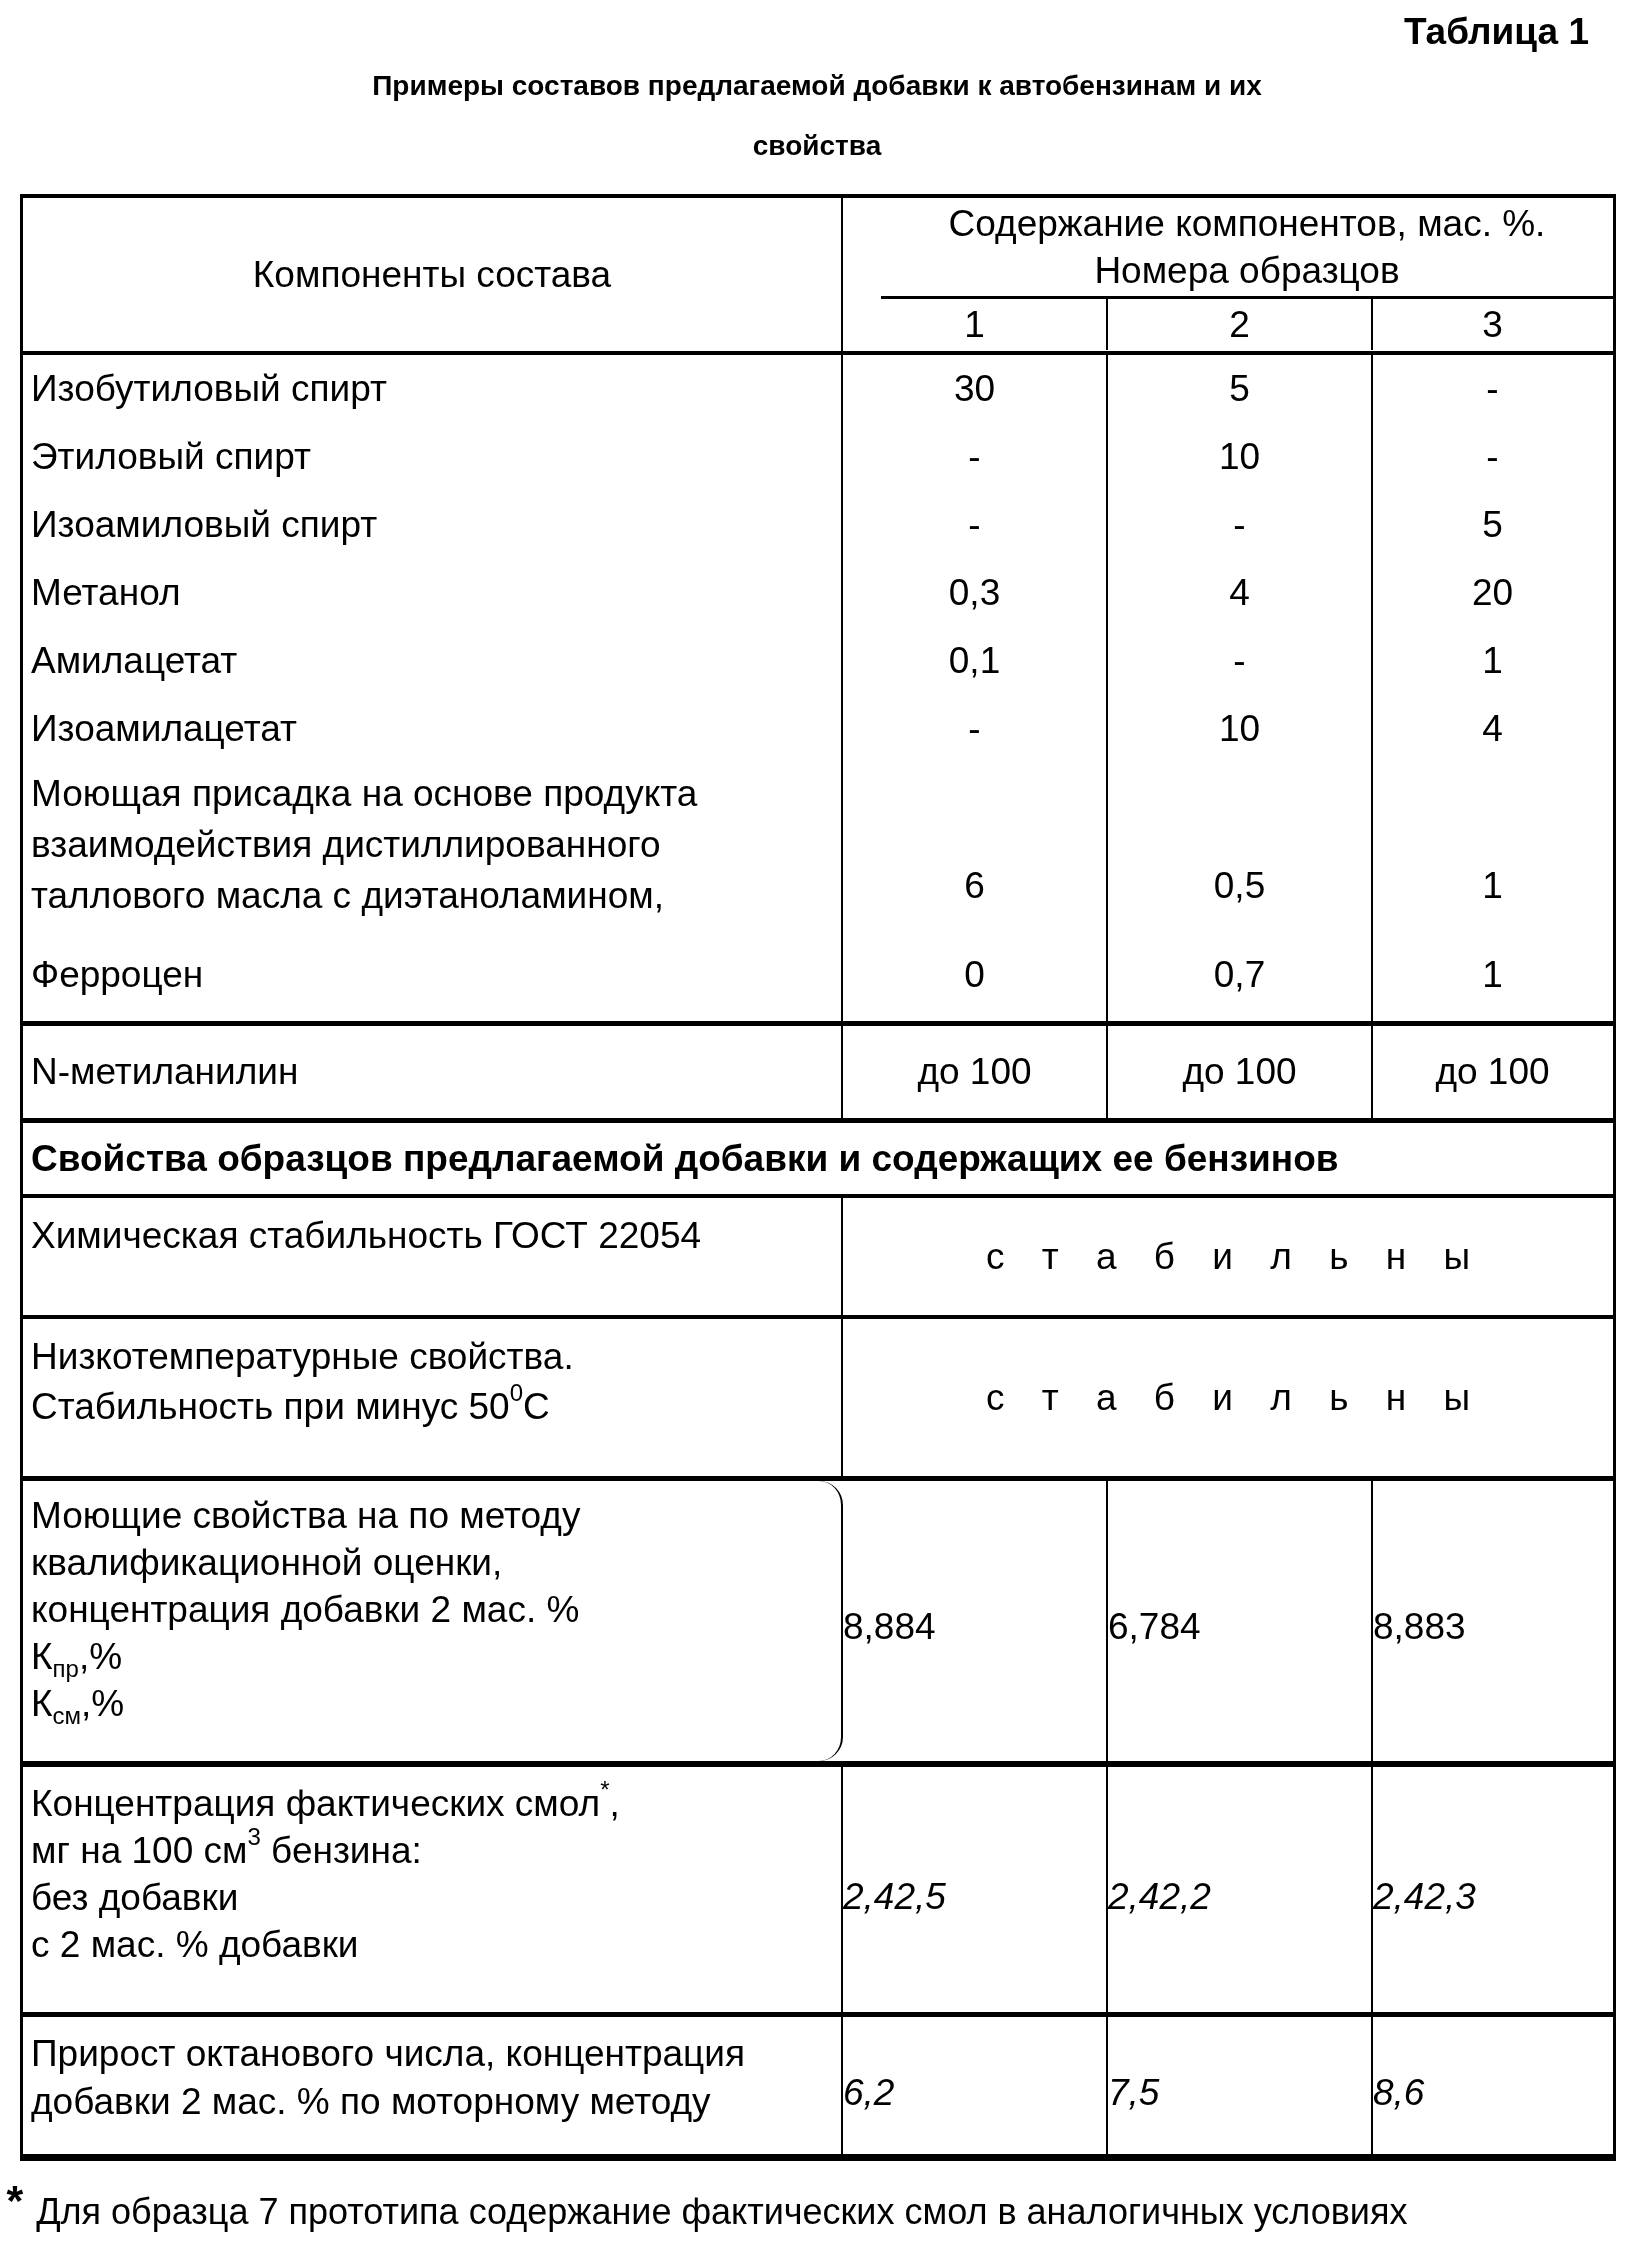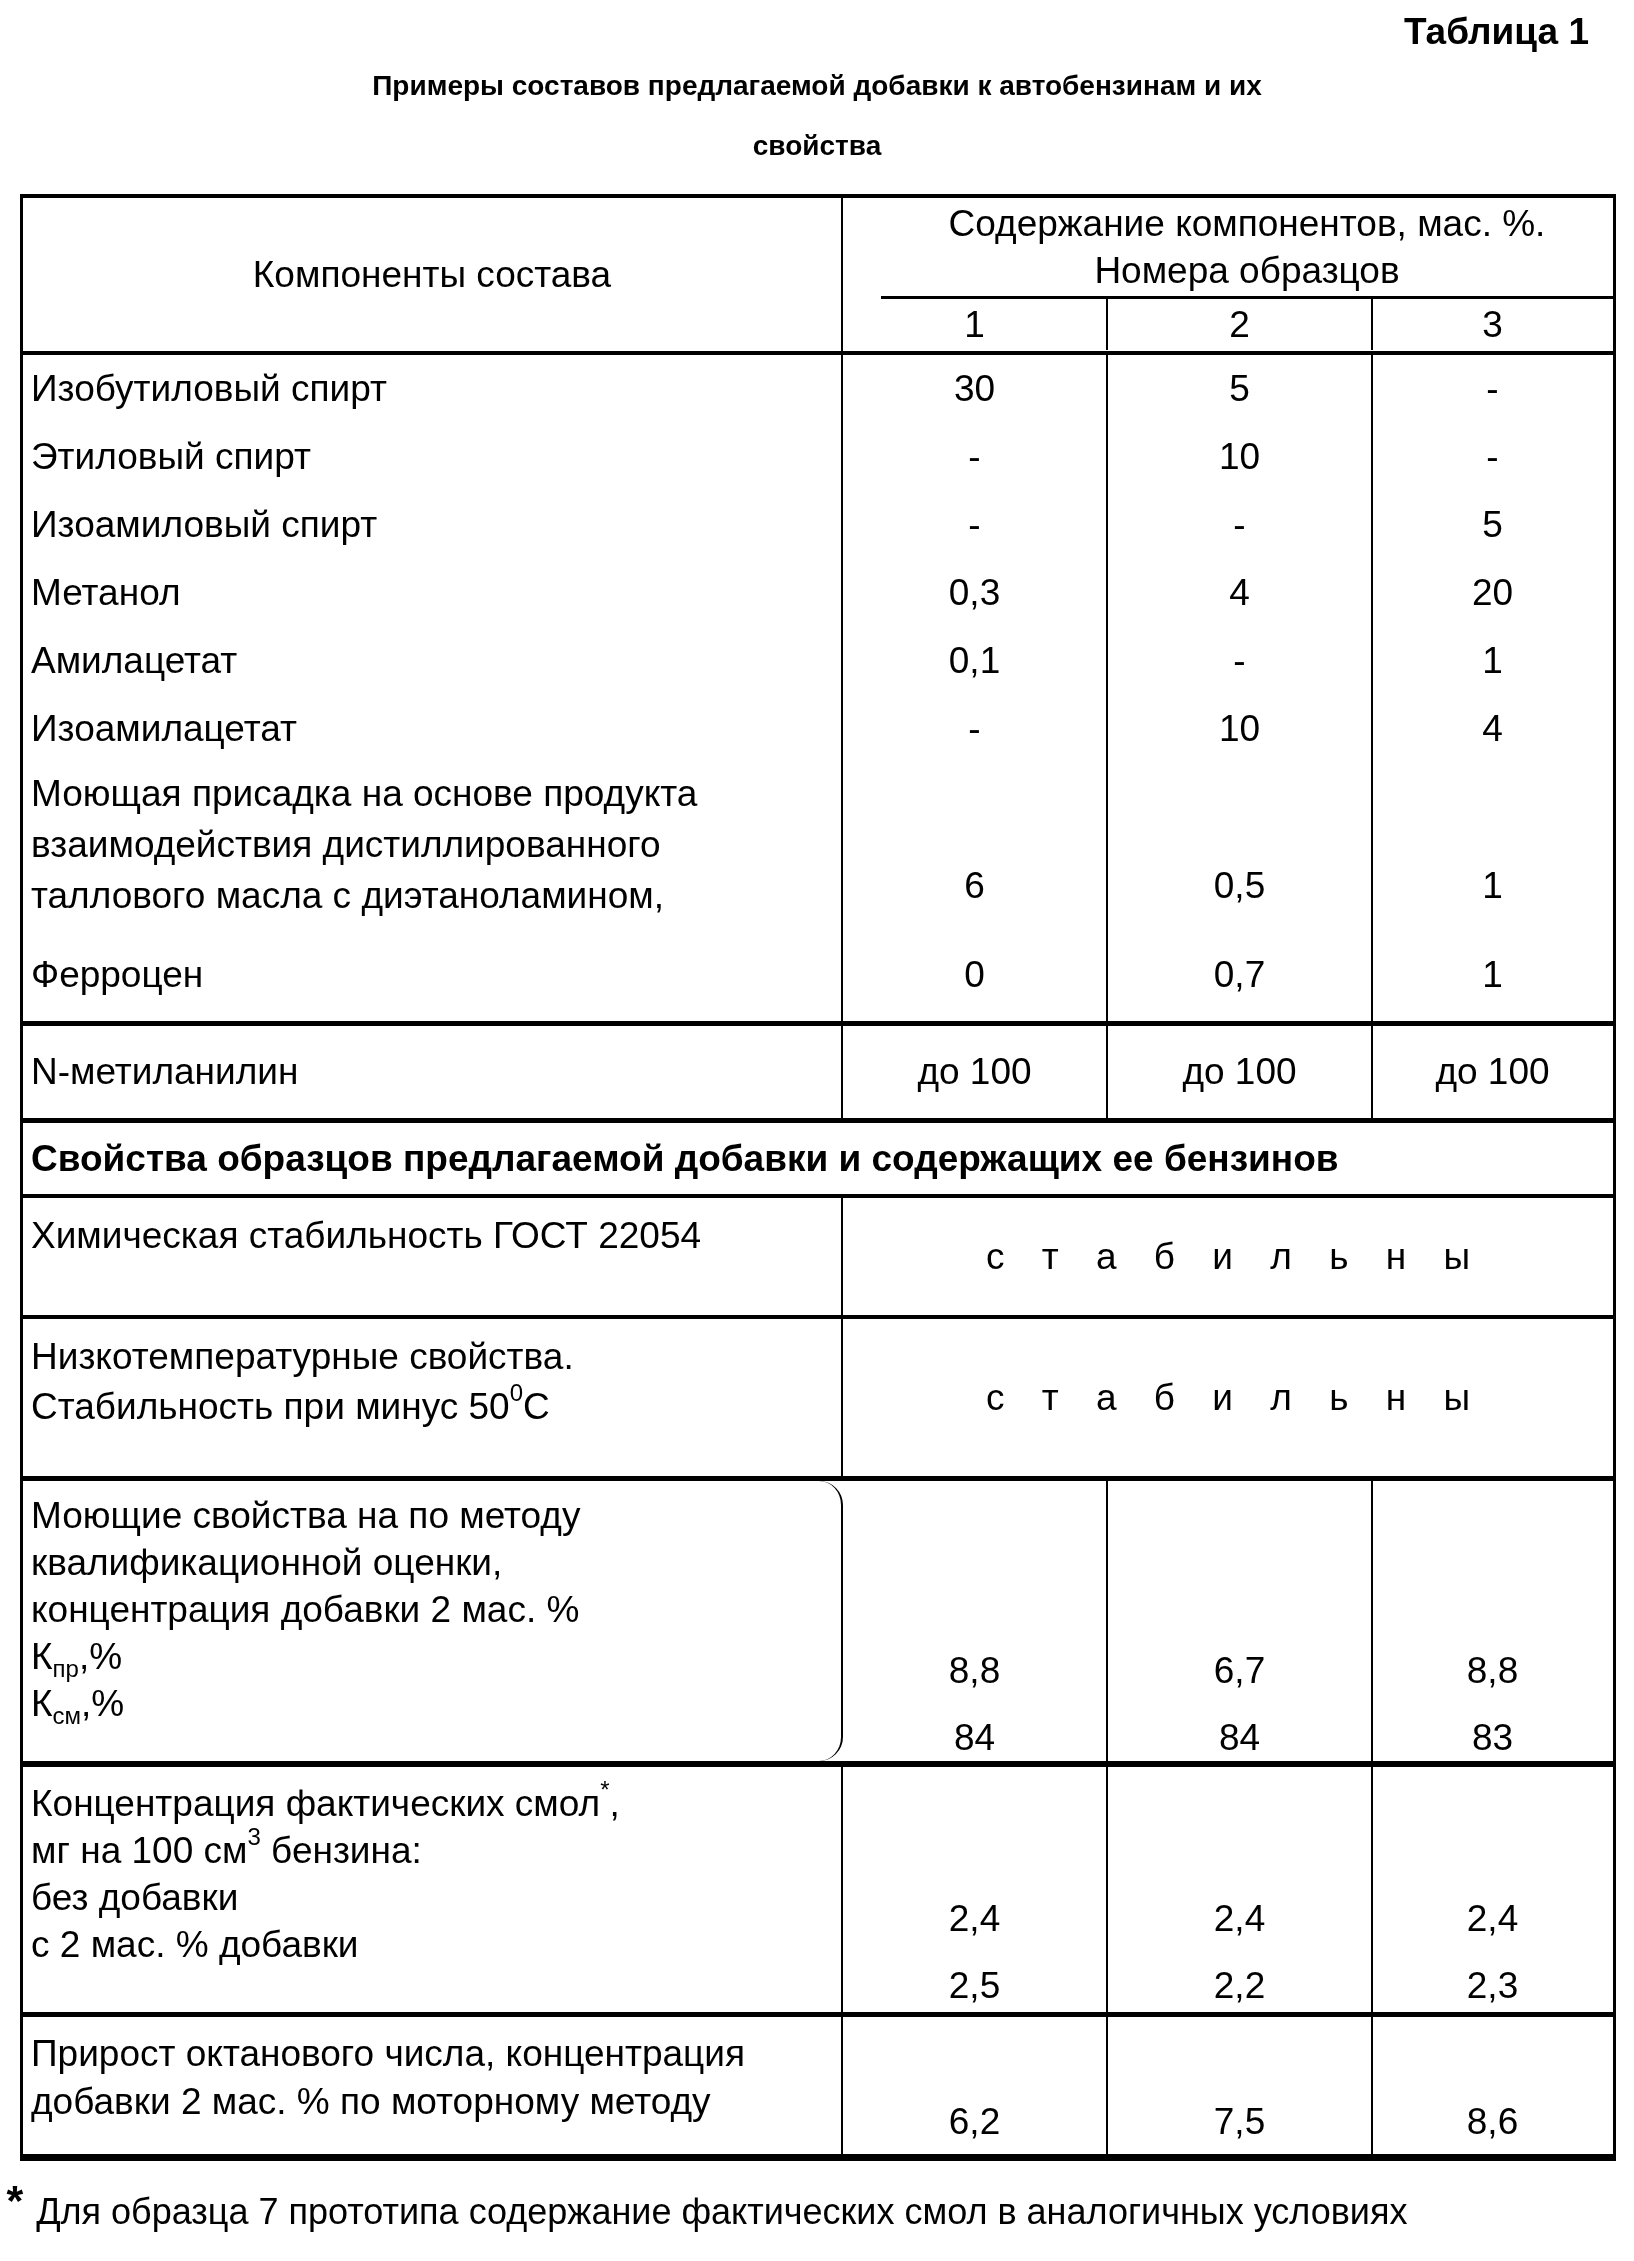--- a/index.html
+++ b/index.html
@@ -93,26 +93,25 @@
 
   .row-resins { border-top: 6.4px solid #000; }
   .row-resins > div { height: 245px; }
   .resin-label { padding: 13px 0 0 8px; line-height: 47px; }
 
   .row-octane { border-top: 5.6px solid #000; }
   .row-octane > div { height: 137px; }
   .oct-label { padding: 13px 0 0 8px; line-height: 48px; }
 
   .vcol {
-    display: flex; flex-direction: column; align-items: center;
+    display: flex; flex-direction: row; align-items: center;
     line-height: 47px;
-    gap: 20px;
   }
   .vcol.pt14 { padding-top: 11.3px; }
-  .vcol.pt16 { padding-top: 13px; }
+  .vcol.pt16 { padding-top: 13px; font-style: italic; }
   .sp1 { height: 48px; }
   .sp2 { height: 95px; }
   .sp3 { height: 142px; }
 
   sub { font-size: 24px; line-height: 0; vertical-align: -8px; }
   sup { font-size: 24px; line-height: 0; vertical-align: 17.7px; }
 
   .footnote { margin: 24px 24px 0 6.4px; font-size: 36px; }
   .fn-star {
     font-size: 43px; font-weight: 700;

